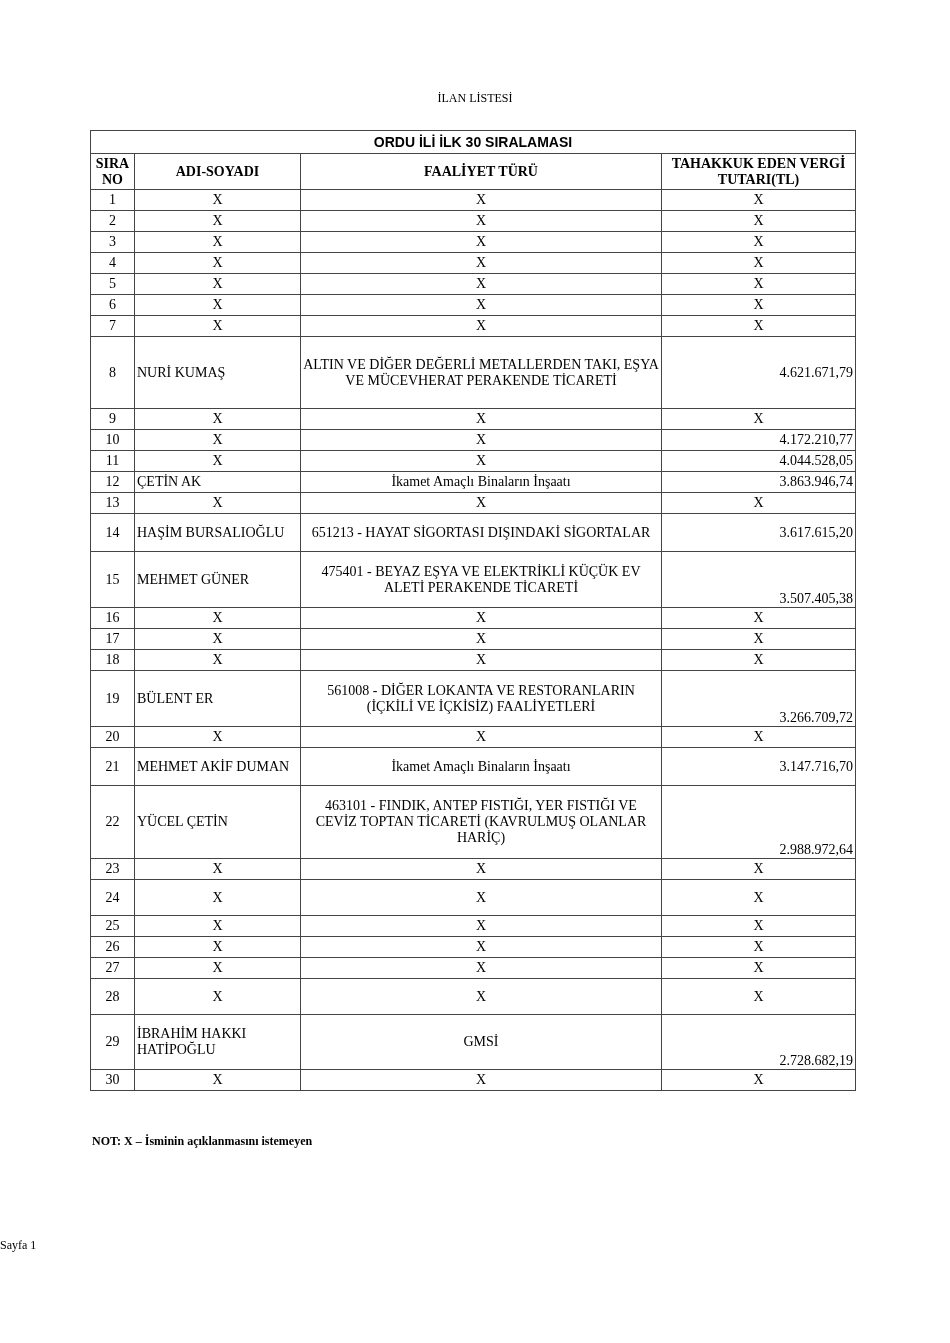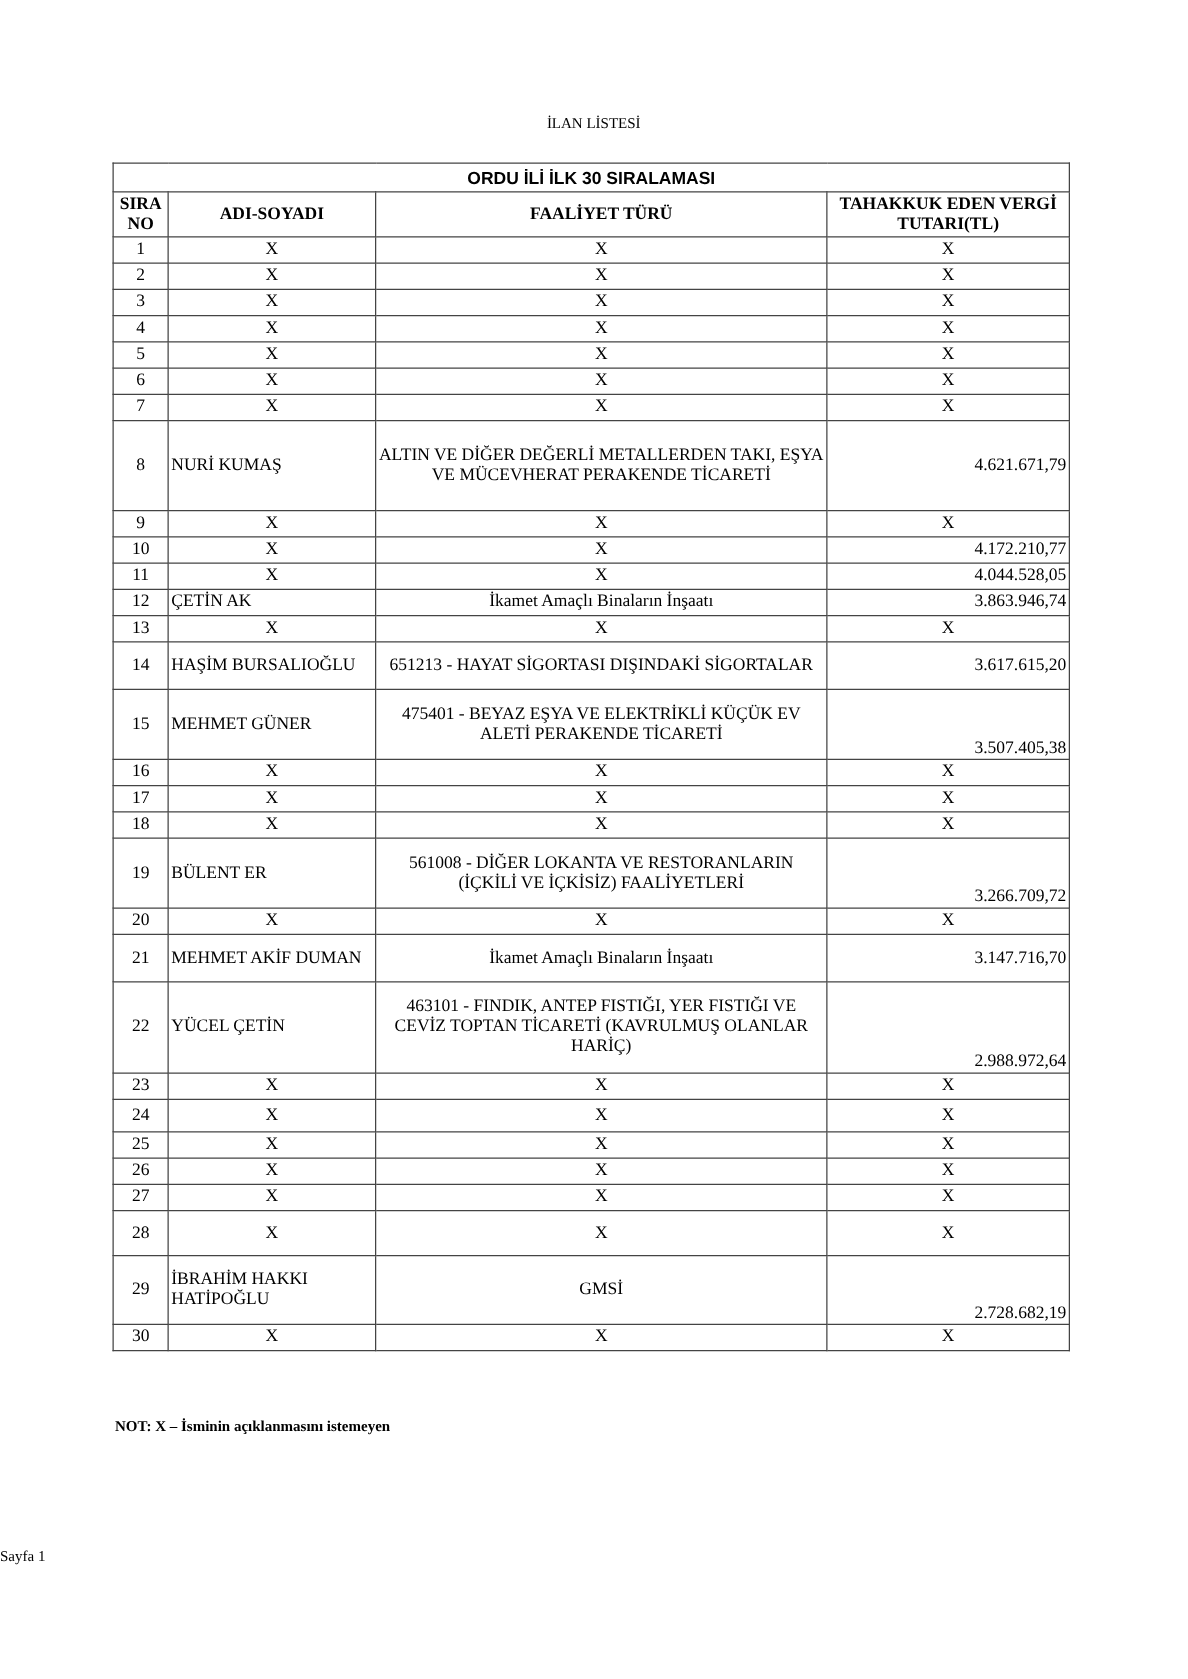--- a/index.html
+++ b/index.html
@@ -172,21 +172,21 @@
         <td class="c-name">YÜCEL ÇETİN</td>
         <td class="c-act">463101 - FINDIK, ANTEP FISTIĞI, YER FISTIĞI VE CEVİZ TOPTAN TİCARETİ (KAVRULMUŞ OLANLAR HARİÇ)</td>
         <td class="c-tax bottom">2.988.972,64</td>
       </tr>
       <tr style="height: 21px; margin-left: 29px;">
         <td class="c-no">23</td>
         <td class="c-name center">X</td>
         <td class="c-act">X</td>
         <td class="c-tax center">X</td>
       </tr>
-      <tr style="height: 26px;">
+      <tr style="height: 36px;">
         <td class="c-no">24</td>
         <td class="c-name center">X</td>
         <td class="c-act">X</td>
         <td class="c-tax center">X</td>
       </tr>
       <tr style="height: 21px;">
         <td class="c-no">25</td>
         <td class="c-name center">X</td>
         <td class="c-act">X</td>
         <td class="c-tax center">X</td>

